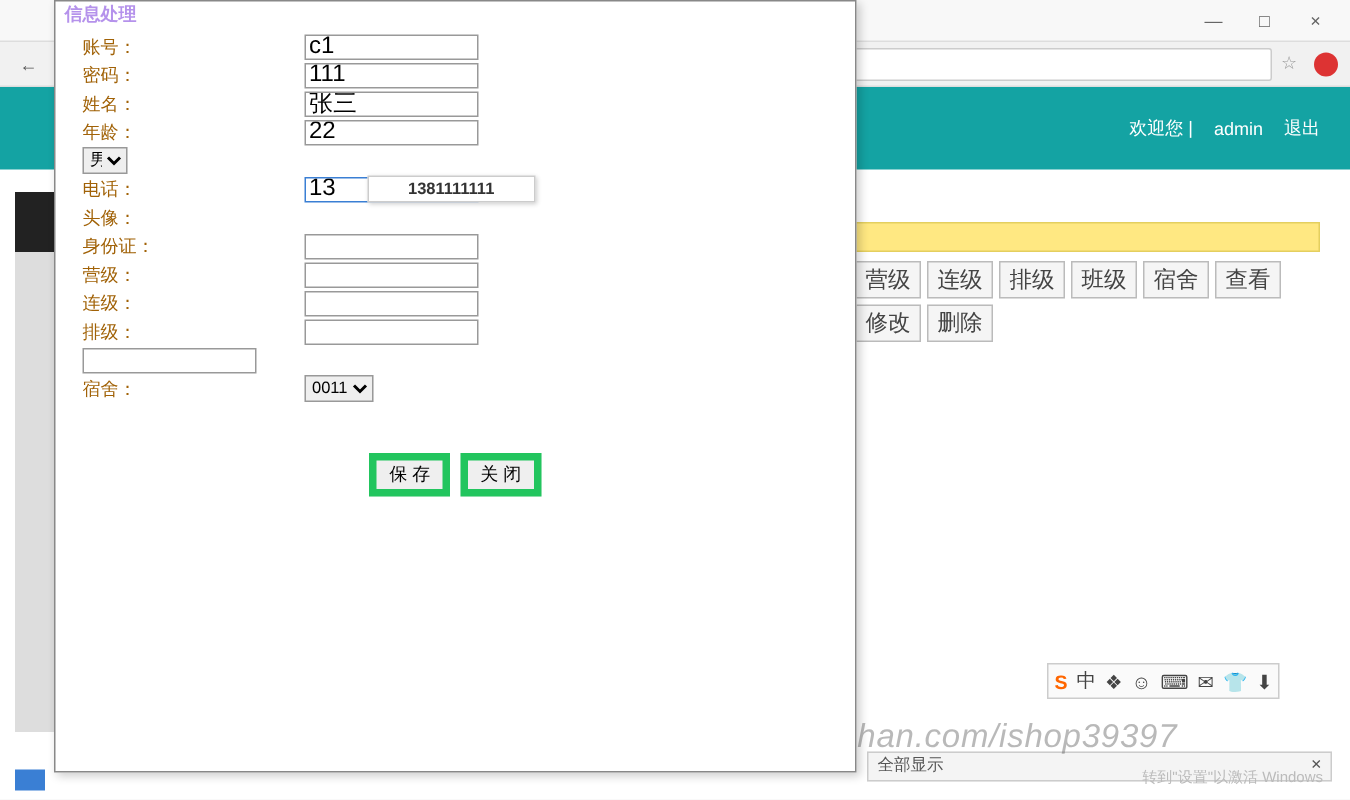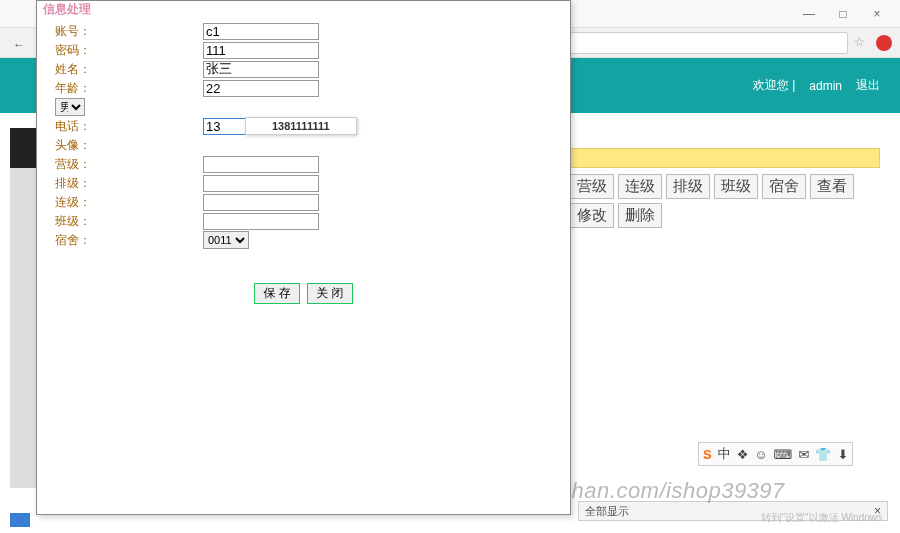--- a/index.html
+++ b/index.html
@@ -22,42 +22,42 @@
   .bg-side-dark { position: absolute; left: 10px; top: 15px; width: 26px; height: 40px; background: #222; }
   .bg-side-dark2 { position: absolute; left: 10px; top: 55px; width: 26px; height: 320px; background: #ddd; }
 
   .bg-main { position: absolute; left: 570px; top: 35px; width: 310px; }
   .bg-yellow { height: 20px; background: #ffe882; border: 1px solid #e4cf5f; margin-bottom: 6px; }
   .bg-actions { display: flex; gap: 4px; flex-wrap: wrap; }
   .bg-act { border: 1px solid #bbb; background: #f5f5f5; padding: 2px 6px; color: #444; cursor: pointer; font-size: 15px; }
 
   
   .dialog { position: absolute; left: 36px; top: 0; width: 535px; height: 515px; background: #fff; border: 1px solid #888; box-shadow: 2px 2px 6px rgba(0,0,0,.2); z-index: 10; }
-  .dialog-title { font-size: 12px; color: #be185d; padding: 0 6px; font-weight: bold; opacity: .5; }
+  .dialog-title { font-size: 12px; color: #6d28d9; padding: 0 6px; font-weight: bold; opacity: .5; }
   .form { padding: 4px 18px; }
   .row { display: flex; align-items: center; height: 18px; margin-bottom: 1px; }
   .lbl { width: 148px; color: #a16207; }
-  .inp { width: 116px; height: 17px; border: 1px solid #999; padding: 0 2px; font-size: 13px; }
+  .inp { width: 116px; height: 17px; border: 1px solid #999; padding: 0 2px; font-size: 16px; }
   .inp.active { border: 1px solid #3a7fd4; outline: none; }
   .sel { width: 30px; height: 18px; border: 1px solid #999; font-size: 11px; }
   .tooltip { position: absolute; left: 208px; top: 116px; background: #fff; border: 1px solid #ccc; padding: 2px 26px; font-size: 11px; box-shadow: 1px 1px 3px rgba(0,0,0,.2); color: #333; font-weight: bold; }
   .btns { text-align: center; margin-top: 34px; }
-  .btn { border: 1px solid #22c55e; background: #efefef; padding: 1px 8px; font-size: 12px; cursor: pointer; margin: 0 2px; }
+  .btn { border: 5px solid #22c55e; background: #efefef; padding: 1px 8px; font-size: 12px; cursor: pointer; margin: 0 2px; }
 
   
   .ime { position: absolute; left: 698px; top: 442px; display: flex; gap: 6px; align-items: center; background: #fafafa; border: 1px solid #ccc; padding: 2px 4px; }
   .ime span { font-size: 13px; color: #444; }
   .ime .s-orange { color: #f60; font-weight: bold; }
 
   
   .watermark { position: absolute; left: 410px; top: 478px; font-size: 22px; color: rgba(100,100,100,.45); font-style: italic; letter-spacing: .5px; pointer-events: none; }
   .activate { position: absolute; right: 18px; bottom: 8px; color: #bbb; font-size: 14px; text-align: right; }
   .activate small { font-size: 10px; }
 
-  .notif-bar { position: absolute; left: 578px; bottom: 12px; width: 310px; height: 20px; background: #f4f4f4; border: 1px solid #ccc; display: flex; align-items: center; justify-content: space-between; padding: 0 6px; font-size: 11px; color: #555; }
+  .notif-bar { position: absolute; left: 578px; bottom: 12px; width: 310px; height: 20px; background: #f4f4f4; border: 1px solid #ccc; display: flex; justify-content: space-between; padding: 0 6px; font-size: 11px; color: #555; }
   .notif-bar .x { cursor: pointer; font-size: 12px; }
 
   .taskbar { position: absolute; left: 10px; bottom: 6px; width: 20px; height: 14px; background: #3a7fd4; }
 </style>
 </head>
 <body>
 
 <div class="bg-window">
   <div class="bg-titlebar">
     <div class="win-btn">—</div>
@@ -120,33 +120,36 @@
       </select>
     </div>
     <div class="row">
       <span class="lbl">电话：</span>
       <input class="inp active" value="13" style="">
     </div>
     <div class="row">
       <span class="lbl">头像：</span>
     </div>
     <div class="row">
+      <span class="lbl">身份证：</span>
+      <input class="inp" style="">
+    </div>
+    <div class="row">
       <span class="lbl">营级：</span>
+      <input class="inp" style="">
+    </div>
+    <div class="row">
+      <span class="lbl">连级：</span>
       <input class="inp" style="">
     </div>
     <div class="row">
       <span class="lbl">排级：</span>
       <input class="inp" style="">
     </div>
     <div class="row">
-      <span class="lbl">连级：</span>
-      <input class="inp" style="">
-    </div>
-    <div class="row">
-      <span class="lbl">班级：</span>
       <input class="inp" style="">
     </div>
     <div class="row">
       <span class="lbl">宿舍：</span>
       <select class="sel" style="width:46px">
         <option>0011</option>
       </select>
     </div>
 
     <div class="btns">

